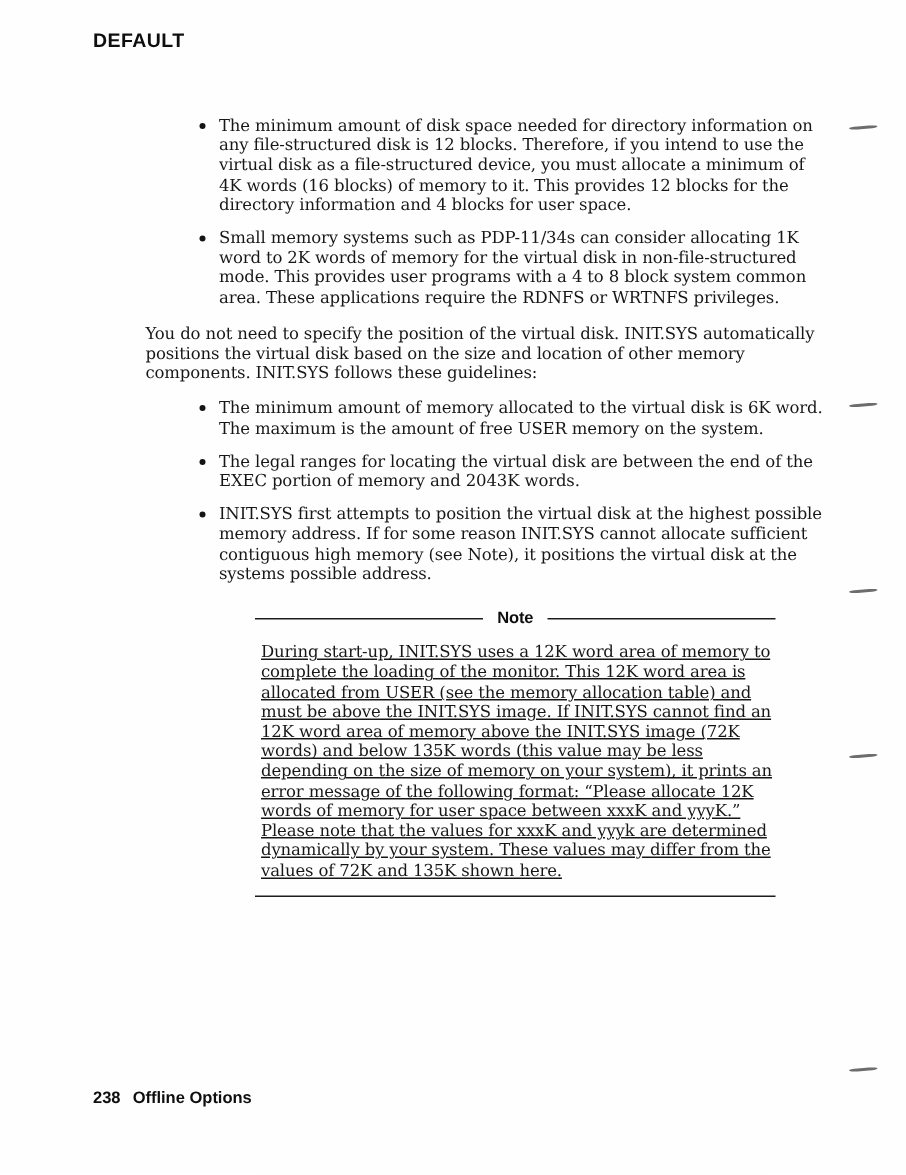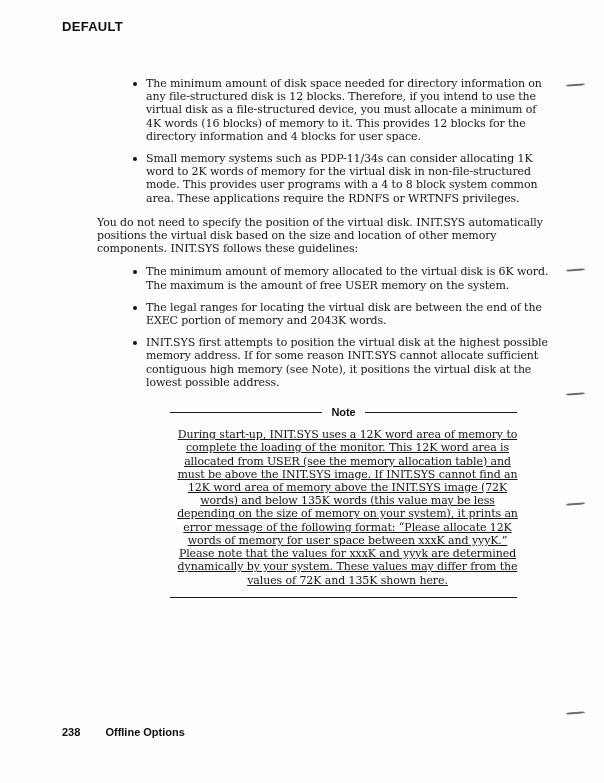--- a/index.html
+++ b/index.html
@@ -59,21 +59,20 @@
     background: #141414;
   }
   .body-paragraph {
     margin: 11px 0 10px 0;
     width: 452px;
   }
   
   .note-block {
     margin: 17px 0 0 73px;
     width: 347px;
-    text-align: center;
   }
   .note-header {
     display: flex;
     align-items: center;
     margin-bottom: 9px;
   }
   .note-rule {
     flex: 1;
     height: 0;
     border-top: 1.6px solid #1d1d1d;
@@ -98,21 +97,21 @@
   
   .footer {
     position: absolute;
     top: 726px;
     left: 62px;
     font-family: "Liberation Sans", sans-serif;
     font-weight: bold;
     font-size: 11px;
     color: #0e0e0e;
   }
-  .footer .page-number { margin-right: 22px; }
+  .footer .page-number { margin-right: 5px; }
   
   .margin-mark {
     position: absolute;
     left: 566px;
     width: 19px;
     height: 2px;
     background: #3c3c3c;
     border-radius: 60%/100%;
     transform: rotate(-4deg);
     opacity: 0.75;
@@ -149,21 +148,21 @@
       <li>
         <span class="bullet-dot"></span>
         <span>The minimum amount of memory allocated to the virtual disk is 6K word. The maximum is the amount of free USER memory on the system.</span>
       </li>
       <li>
         <span class="bullet-dot"></span>
         <span>The legal ranges for locating the virtual disk are between the end of the EXEC portion of memory and 2043K words.</span>
       </li>
       <li>
         <span class="bullet-dot"></span>
-        <span>INIT.SYS first attempts to position the virtual disk at the highest possible memory address. If for some reason INIT.SYS cannot allocate sufficient contiguous high memory (see Note), it positions the virtual disk at the lowest possible address.</span>
+        <span>INIT.SYS first attempts to position the virtual disk at the highest possible memory address. If for some reason INIT.SYS cannot allocate sufficient contiguous high memory (see Note), it positions the virtual disk at the systems possible address.</span>
       </li>
     </ul>
 
     <div class="note-block">
       <div class="note-header">
         <span class="note-rule"></span>
         <span class="note-title">Note</span>
         <span class="note-rule"></span>
       </div>
       <p class="note-body">During start-up, INIT.SYS uses a 12K word area of memory to complete the loading of the monitor. This 12K word area is allocated from USER (see the memory allocation table) and must be above the INIT.SYS image. If INIT.SYS cannot find an 12K word area of memory above the INIT.SYS image (72K words) and below 135K words (this value may be less depending on the size of memory on your system), it prints an error message of the following format: “Please allocate 12K words of memory for user space between xxxK and yyyK.” Please note that the values for xxxK and yyyk are determined dynamically by your system. These values may differ from the values of 72K and 135K shown here.</p>

